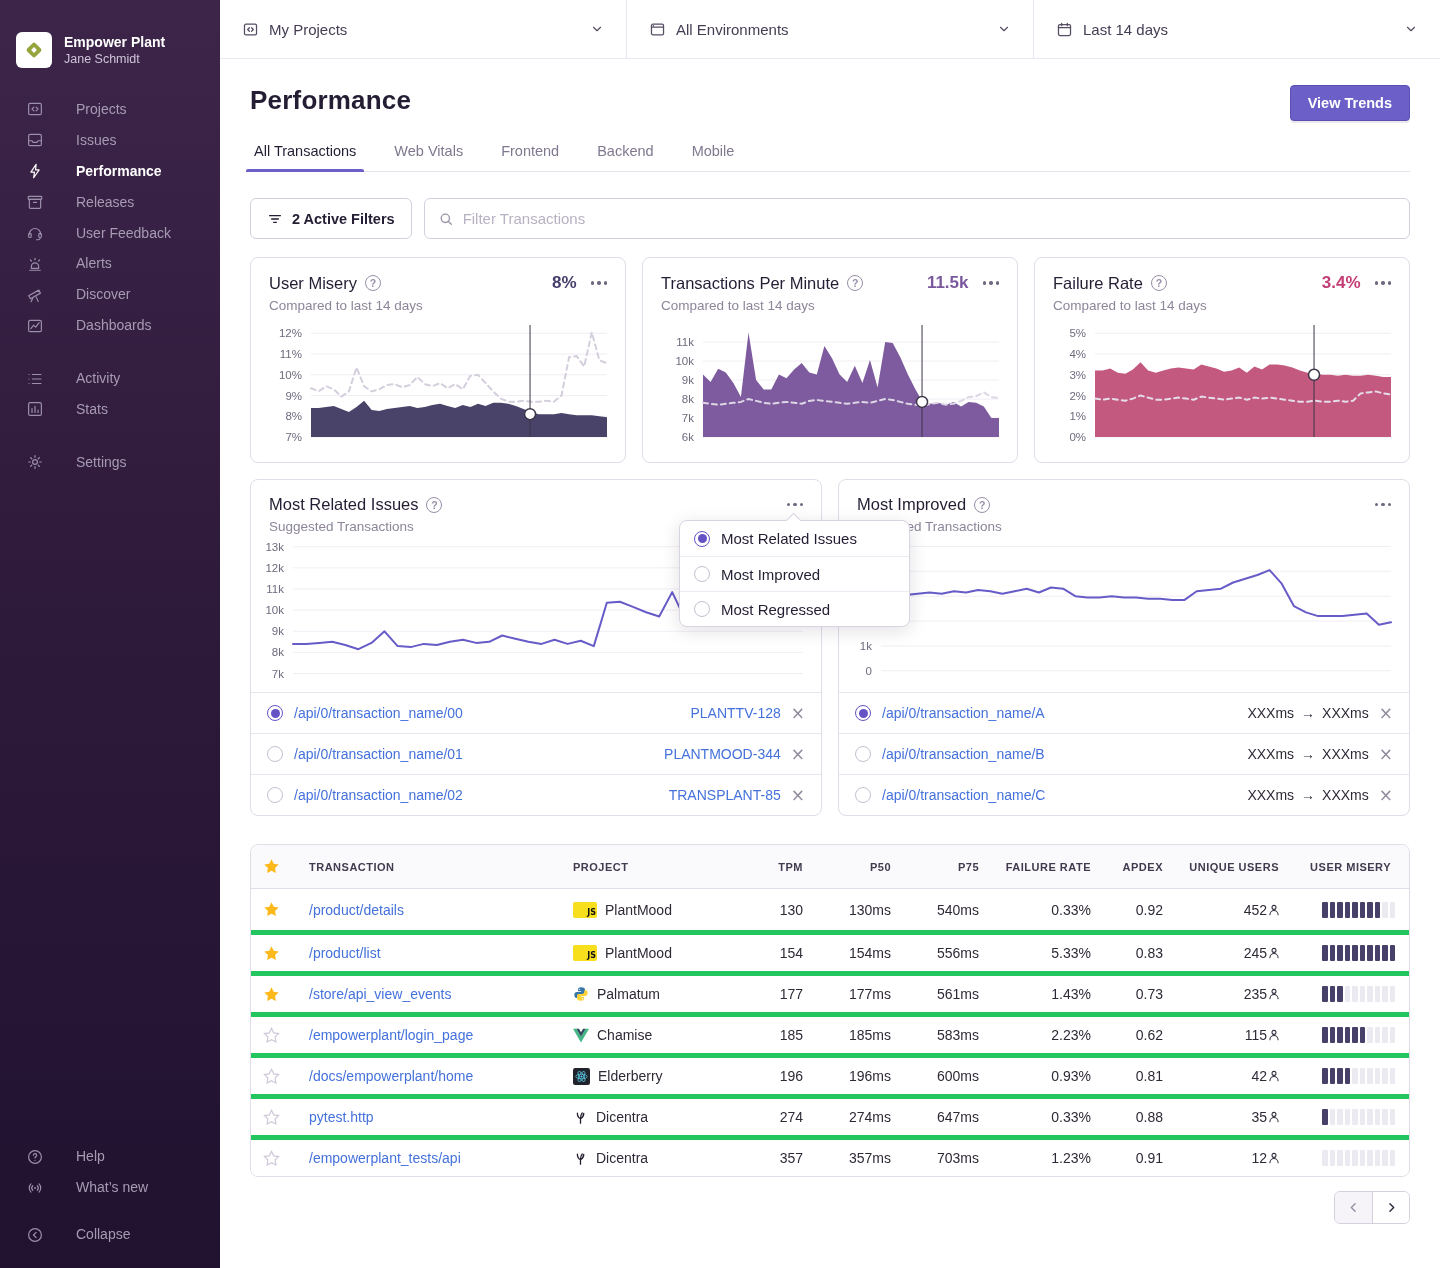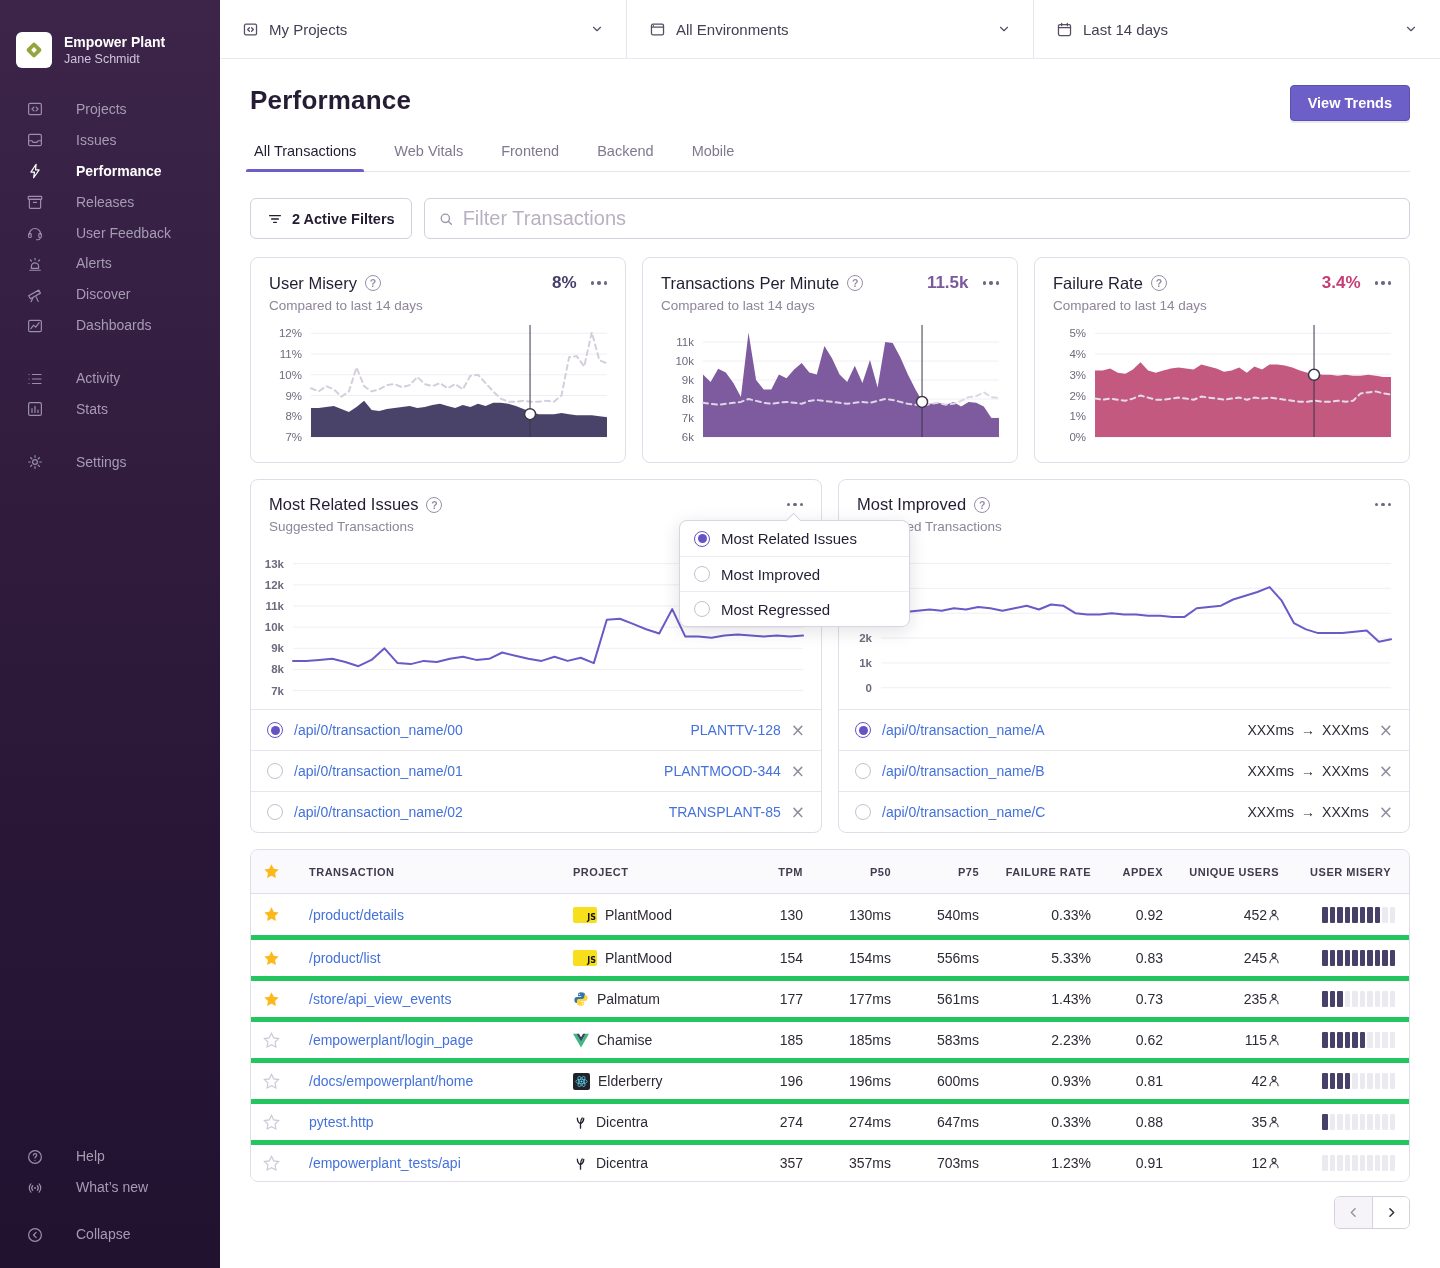--- a/index.html
+++ b/index.html
@@ -38,38 +38,38 @@
   .tab { font-size:14.5px; color:#80788f; padding:0 2px 12px; cursor:pointer; position:relative; }
   .tab.active { color:#241d33; }
   .tab.active::after { content:""; position:absolute; left:-6px; right:-6px; bottom:-1px; height:3px; background:#6c5fc7; border-radius:2px 2px 0 0; }
 
   .content { padding:26px 30px 0; position:relative; }
 
   
   .filter-row { display:flex; gap:12px; }
   .btn-filters { display:flex; align-items:center; gap:9px; background:#fff; border:1px solid #d5cfdd; border-radius:6px; padding:0 16px; height:41px; font-size:14.5px; font-weight:bold; color:#241d33; cursor:pointer; }
   .search-box { flex:1; display:flex; align-items:center; gap:9px; border:1px solid #d5cfdd; border-radius:6px; height:41px; padding:0 13px; }
-  .search-box input { border:none; outline:none; flex:1; font-size:20px; font-family:inherit; color:#ec4899; }
+  .search-box input { border:none; outline:none; flex:1; font-size:15px; font-family:inherit; color:#ec4899; }
   .search-box input::placeholder { color:#b8b1c2; }
   .muted-ic { color:#9b93a8; display:flex; }
 
   
   .cards3 { display:grid; grid-template-columns:1fr 1fr 1fr; gap:16px; margin-top:18px; }
   .card { background:#fff; border:1px solid #e2dce9; border-radius:8px; }
   .m-card { padding:15px 18px 14px; height:206px; }
   .card-head { display:flex; align-items:center; gap:8px; }
   .card-title { font-size:16.5px; font-weight:500; color:#241d33; }
   .help-ic { width:16px; height:16px; border:1px solid #988fa8; border-radius:50%; color:#988fa8; font-size:10.5px; display:flex; align-items:center; justify-content:center; font-weight:bold; flex:0 0 16px; cursor:pointer; }
   .card-value { margin-left:auto; font-size:17px; font-weight:600; }
   .dots { display:flex; gap:3px; cursor:pointer; padding:4px 0 4px 6px; }
   .dots i { width:3.5px; height:3.5px; border-radius:50%; background:#6f6880; }
   .card-sub { font-size:13.5px; color:#8d8599; margin-top:5px; }
 
   .chart-row { display:flex; margin-top:12px; height:112px; }
-  .w-chart-row { height:148px; margin:17px 18px 10px 0;font-weight:bold; }
+  .w-chart-row { height:148px; margin:0 18px 10px 0; }
   .ylabels { position:relative; width:42px; flex:0 0 42px; }
   .ylabels span { position:absolute; right:9px; transform:translateY(-50%); font-size:11.5px; color:#6f6a7e; white-space:nowrap; }
   .plot { position:relative; flex:1; }
   .plot svg { position:absolute; inset:0; overflow:visible; }
 
   .cards2 { display:grid; grid-template-columns:1fr 1fr; gap:16px; margin-top:16px; }
   .w-card { position:relative; }
   .w-head { padding:15px 18px 0; }
   .w-list { list-style:none; }
   .w-list li { display:flex; align-items:center; gap:11px; padding:0 16px; height:41px; border-top:1px solid #e9e4ee; font-size:14px; }
@@ -82,21 +82,21 @@
   .radio.on { border-color:#6553c6; }
   .radio.on::after { content:""; width:9px; height:9px; border-radius:50%; background:#6553c6; }
 
   
   .menu { position:absolute; top:40px; left:428px; width:231px; background:#fff; border:1px solid #dad3e2; border-radius:8px; box-shadow:0 4px 18px rgba(37,26,50,.13); z-index:20; }
   .menu::before { content:""; position:absolute; top:-6px; left:108px; width:10px; height:10px; background:#fff; border-left:1px solid #dad3e2; border-top:1px solid #dad3e2; transform:rotate(45deg); }
   .menu-opt { display:flex; align-items:center; gap:11px; height:35px; padding:0 14px; font-size:15px; color:#241d33; cursor:pointer; }
   .menu-opt + .menu-opt { border-top:1px solid #eee9f2; }
 
   
-  .table { margin-top:16px; border:1px solid #e2dce9; border-radius:8px; overflow:hidden; }
+  .table { margin-top:28px; border:1px solid #e2dce9; border-radius:8px; overflow:hidden; }
   .trow { display:grid; grid-template-columns:46px 1.55fr 168px 66px 88px 88px 112px 72px 116px 112px; align-items:center; padding:0 14px 0 12px; }
   .thead { background:#faf9fb; height:44px; border-bottom:1px solid #e2dce9; font-size:11px; font-weight:bold; letter-spacing:.5px; color:#423b4f; text-transform:uppercase; }
   .tbody .trow { height:41px; background:#fff; font-size:14px; }
   .tbody .trow + .trow { border-top:5px solid #22c55e; }
   .tr-right { text-align:right; padding-right:4px; }
   .users-cell { display:flex; align-items:center; justify-content:flex-end; padding-right:2px; }
   .proj-cell { display:flex; align-items:center; gap:8px; }
   .star { display:flex; cursor:pointer; }
   .bars { display:flex; gap:2px; justify-content:flex-end; }
   .bars i { width:5.5px; height:16px; background:#eceaf1; border-radius:1px; }

